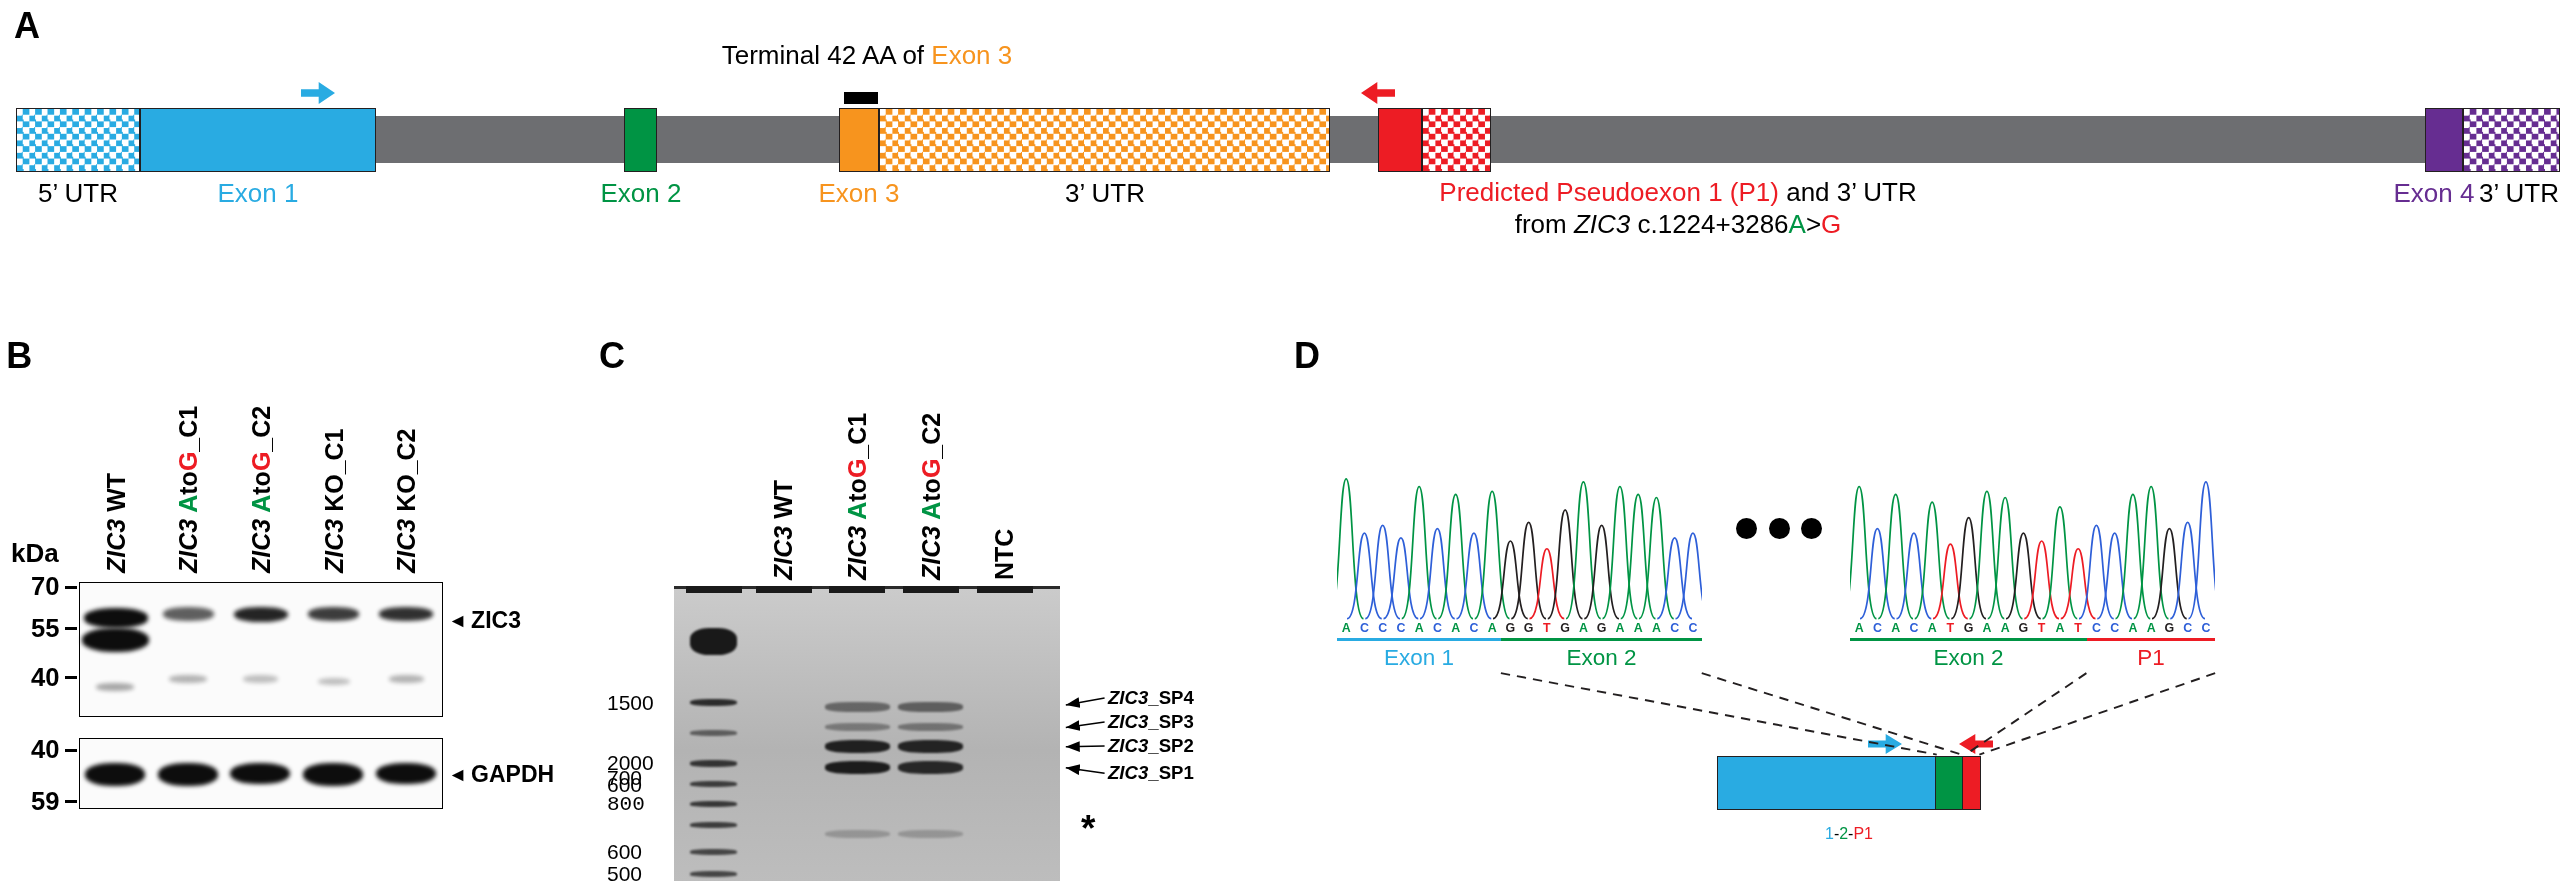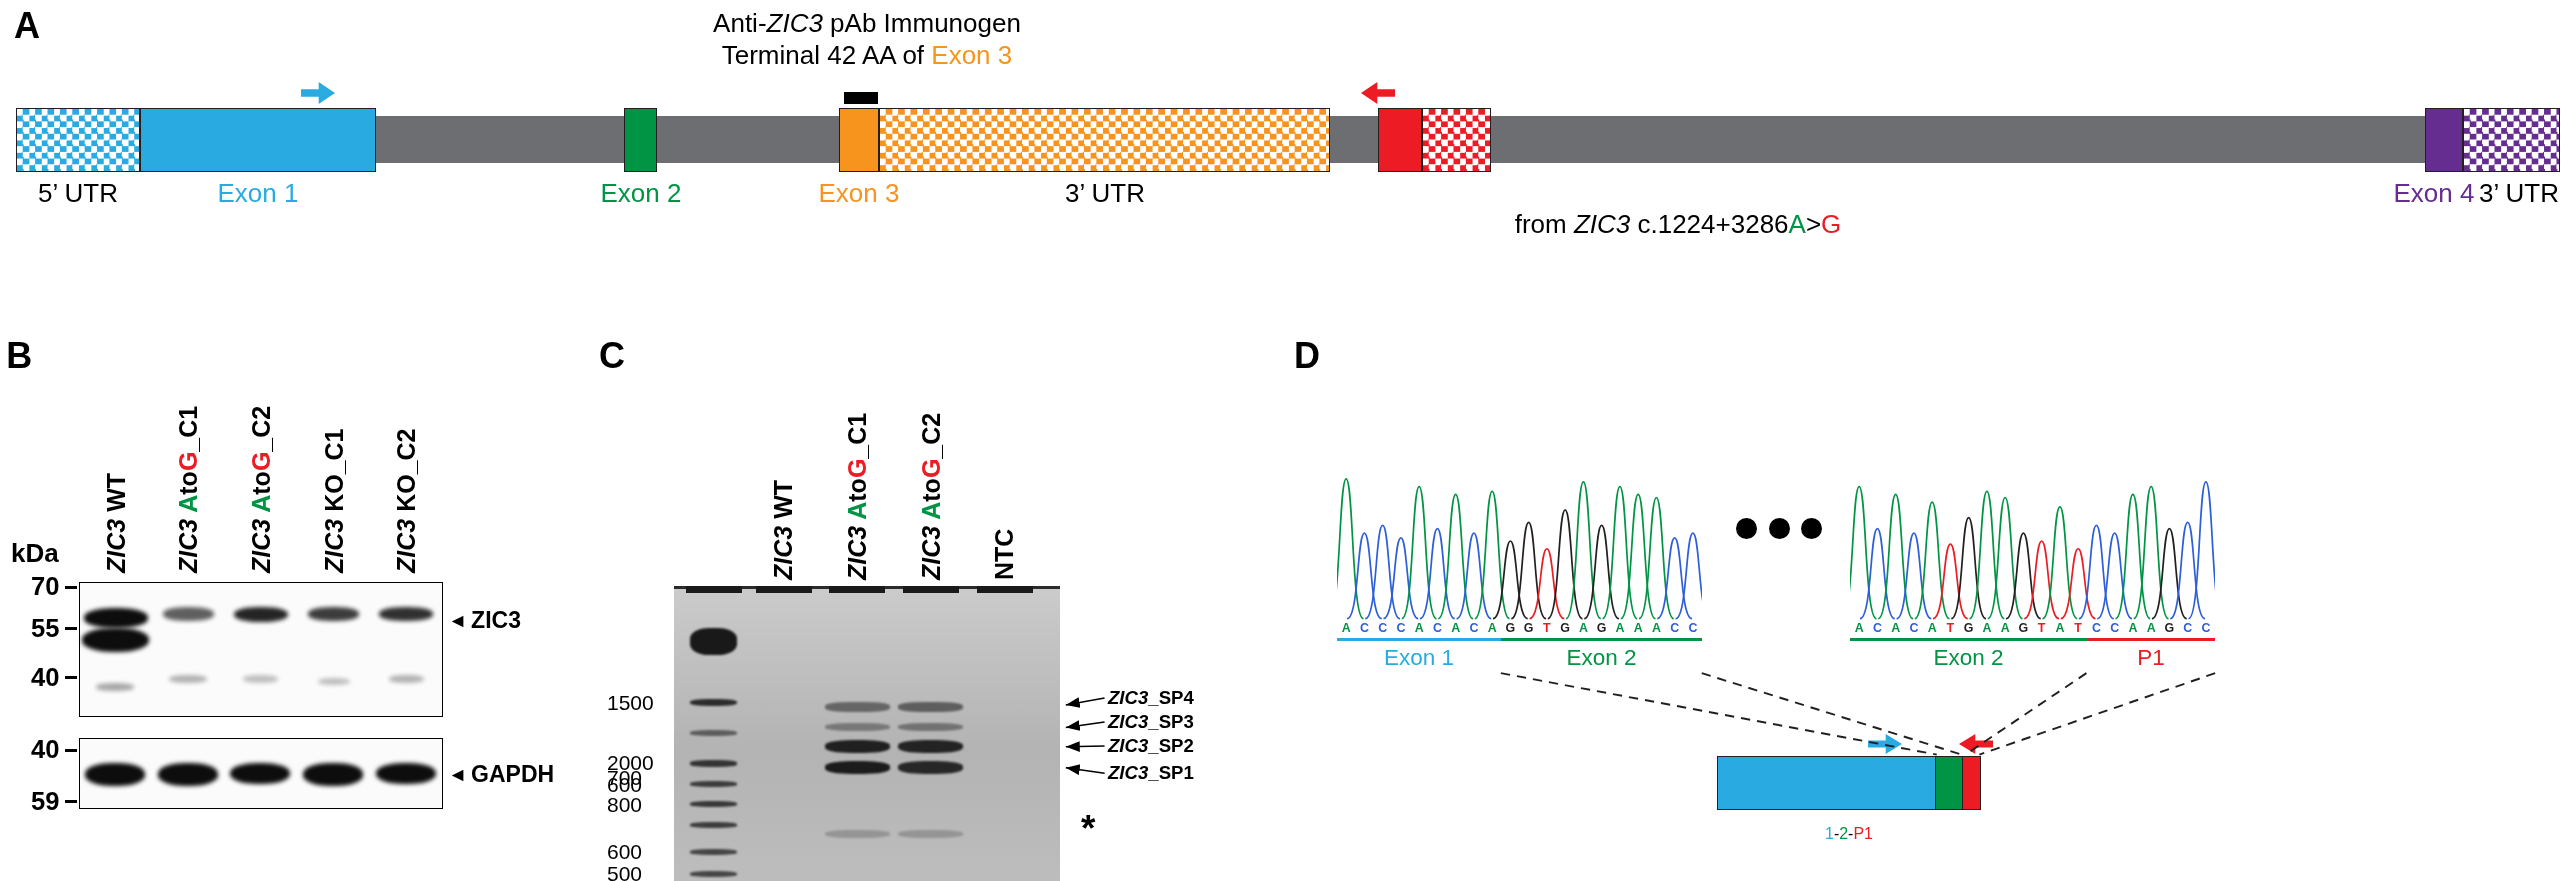--- a/index.html
+++ b/index.html
@@ -35,21 +35,20 @@
 .rlabel{position:absolute;font-size:22.5px;line-height:25px;text-align:center}
 .asterisk{position:absolute;font-size:37px;font-weight:bold}
 .kda{position:absolute;font-size:26px;font-weight:bold}
 </style>
 </head>
 <body>
 
 <div id="fig">
 
   <div class="panel-letter" style="left:14px;top:4.7px">A</div>
-  <div class="lbl center" style="left:867px;top:7.8px"><span>Anti-</span><span style="font-style: italic;">ZIC3</span><span> pAb Immunogen</span></div>
   <div class="lbl center" style="left:867px;top:40px"><span>Terminal 42 AA of </span><span style="color: rgb(247, 148, 30);">Exon 3</span></div>
 
   <div class="abs" style="left:16.3px;top:116px;width:2543px;height:47px;background:#6D6E71"></div>
   <div class="abs" style="left:844px;top:92px;width:34px;height:12.4px;background:#000"></div>
 
   <div class="gbox checker" style="left:16.3px;top:108px;width:124px;--c:#29ABE2"></div>
   <div class="gbox" style="left:140px;top:108px;width:236px;background:#29ABE2"></div>
   <div class="gbox" style="left:624px;top:108px;width:33px;background:#009444"></div>
   <div class="gbox" style="left:839px;top:108px;width:40px;background:#F7941E"></div>
   <div class="gbox checker" style="left:879px;top:108px;width:451px;--c:#F7941E"></div>
@@ -62,20 +61,21 @@
   <div class="harrow left" style="left:1361px;top:82px;width:34px;height:22px;background:#ED1C24"></div>
 
   <div class="lbl center" style="left:78px;top:178px">5’ UTR</div>
   <div class="lbl center" style="left:258px;top:178px;color:#29ABE2">Exon 1</div>
   <div class="lbl center" style="left:641px;top:178px;color:#009444">Exon 2</div>
   <div class="lbl center" style="left:859px;top:178px;color:#F7941E">Exon 3</div>
   <div class="lbl center" style="left:1105px;top:178px">3’ UTR</div>
   <div class="lbl center" style="left:2434px;top:178px;color:#662D91">Exon 4</div>
   <div class="lbl center" style="left:2519px;top:178px">3’ UTR</div>
 
+  <div class="lbl center" style="left:1678px;top:177px"><span style="color: rgb(237, 28, 36);">Predicted Pseudoexon 1 (P1)</span><span> and 3’ UTR</span></div>
   <div class="lbl center" style="left:1678px;top:209px"><span>from </span><span style="font-style: italic;">ZIC3</span><span> c.1224+3286</span><span style="color: rgb(0, 148, 68);">A</span><span>&gt;</span><span style="color: rgb(237, 28, 36);">G</span></div>
 
   <div class="panel-letter" style="left:6.2px;top:335px">B</div>
   <div class="kda" style="left:11px;top:538px">kDa</div>
   <div class="blot" style="left:79px;top:582px;width:364px;height:135px"></div>
   <div class="blot" style="left:79px;top:738px;width:364px;height:71px"></div>
 
   <div class="annot" style="left:448px;top:607px">
     <span class="ah">◄</span>
     <span class="at">ZIC3</span>
@@ -208,21 +208,21 @@
     <div class="well" style="left: 977px;"></div>
     <div class="gband" style="left: 690px; top: 628px; width: 47px; height: 26.6px; opacity: 0.97;"></div>
     <div class="gband" style="left: 690px; top: 699px; width: 47px; height: 7px; opacity: 0.85;"></div>
     <div class="ladder-lbl" style="left: 607px; top: 691px;">1500</div>
     <div class="gband" style="left: 690px; top: 730px; width: 47px; height: 5.9px; opacity: 0.55;"></div>
     <div class="gband" style="left: 690px; top: 760px; width: 47px; height: 6.5px; opacity: 0.8;"></div>
     <div class="ladder-lbl" style="left: 607px; top: 751px;">2000</div>
     <div class="gband" style="left: 690px; top: 781px; width: 47px; height: 5.9px; opacity: 0.75;"></div>
     <div class="ladder-lbl" style="left: 607px; top: 773px;">600</div>
     <div class="gband" style="left: 690px; top: 801px; width: 47px; height: 5.9px; opacity: 0.78;"></div>
-    <div class="ladder-lbl" style="left: 607px; top: 793px;">800</div>
+    <div class="ladder-lbl" style="left: 607px; top: 793px; font-family: Liberation Mono, monospace;">800</div>
     <div class="gband" style="left: 690px; top: 822px; width: 47px; height: 5.9px; opacity: 0.75;"></div>
     <div class="ladder-lbl" style="left: 607px; top: 766px;">700</div>
     <div class="gband" style="left: 690px; top: 849px; width: 47px; height: 5.9px; opacity: 0.7;"></div>
     <div class="ladder-lbl" style="left: 607px; top: 840px;">600</div>
     <div class="gband" style="left: 690px; top: 871px; width: 47px; height: 5.9px; opacity: 0.7;"></div>
     <div class="ladder-lbl" style="left: 607px; top: 862px;">500</div>
     <div class="gband" style="left: 825px; top: 702px; width: 65px; height: 9.5px; opacity: 0.5;"></div>
     <div class="gband" style="left: 825px; top: 723px; width: 65px; height: 8.3px; opacity: 0.38;"></div>
     <div class="gband" style="left: 825px; top: 740px; width: 65px; height: 13.3px; opacity: 0.92;"></div>
     <div class="gband" style="left: 825px; top: 761px; width: 65px; height: 13.3px; opacity: 0.95;"></div>

